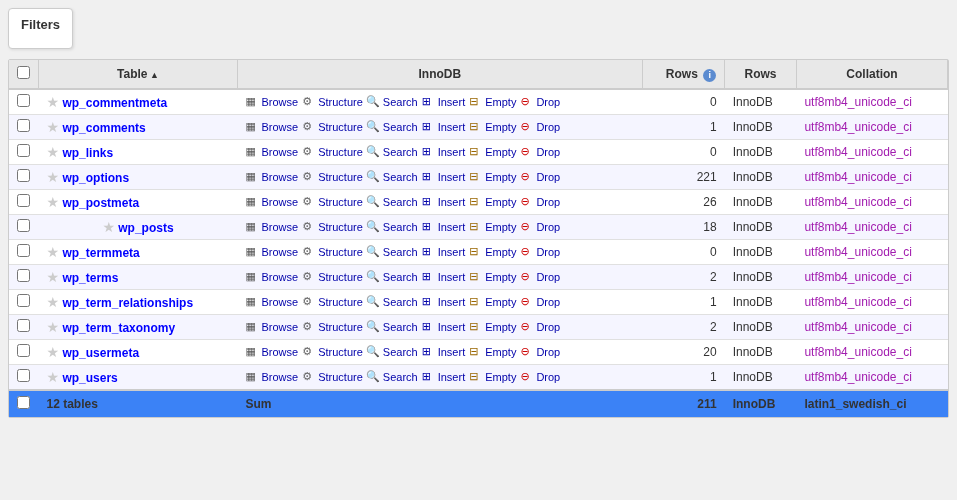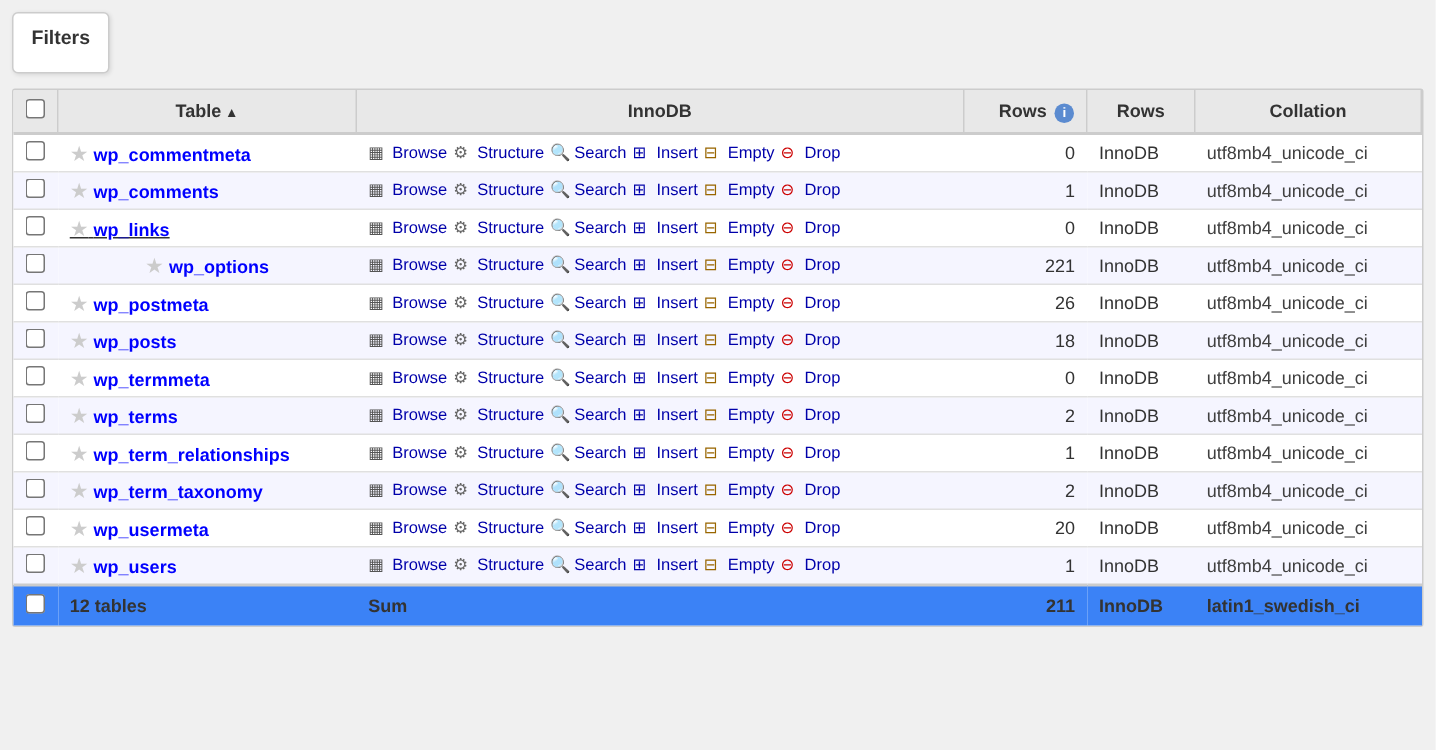--- a/index.html
+++ b/index.html
@@ -142,21 +142,21 @@
     .icon-search { color: #090; }
     .icon-insert { color: #00a; }
     .icon-empty { color: #960; }
     .icon-drop { color: #c00; }
 
     .rows-cell {
       text-align: right;
       color: #333;
     }
     .type-cell { color: #333; }
-    .collation-cell { color: #404040; }
+    .collation-cell { color: #a21caf; }
     .col-rows {
       text-align: right;
       margin-top: 16px;
     }
     .info-icon {
       display: inline-block;
       width: 13px;
       height: 13px;
       background: #5b8bd0;
       border-radius: 50%;
@@ -285,21 +285,21 @@
                   <span>Drop</span>
                 </a>
               </div>
             </td>
             <td class="rows-cell">1</td>
             <td class="type-cell">InnoDB</td>
             <td class="collation-cell">utf8mb4_unicode_ci</td>
           </tr>
           <tr>
             <td class="checkbox-cell"><input type="checkbox" style=""></td>
-            <td style="white-space: nowrap; text-decoration: underline;"><span class="star-icon">★</span> <a class="table-name" href="#">wp_links</a></td>
+            <td style="white-space: nowrap;"><span class="star-icon">★</span> <a class="table-name" href="#">wp_links</a></td>
             <td>
               <div class="actions-cell">
                 <a class="action-item" href="#">
                   <span class="action-icon icon-browse">▦</span>
                   <span>Browse</span>
                 </a>
                 <span> </span>
                 <a class="action-item" href="#">
                   <span class="action-icon icon-structure">⚙</span>
                   <span>Structure</span>
@@ -325,21 +325,21 @@
                   <span>Drop</span>
                 </a>
               </div>
             </td>
             <td class="rows-cell">0</td>
             <td class="type-cell">InnoDB</td>
             <td class="collation-cell">utf8mb4_unicode_ci</td>
           </tr>
           <tr>
             <td class="checkbox-cell"><input type="checkbox" style=""></td>
-            <td style="white-space: nowrap; text-align: center;"><span class="star-icon">★</span> <a class="table-name" href="#">wp_options</a></td>
+            <td style="white-space: nowrap;"><span class="star-icon">★</span> <a class="table-name" href="#">wp_options</a></td>
             <td>
               <div class="actions-cell">
                 <a class="action-item" href="#">
                   <span class="action-icon icon-browse">▦</span>
                   <span>Browse</span>
                 </a>
                 <span> </span>
                 <a class="action-item" href="#">
                   <span class="action-icon icon-structure">⚙</span>
                   <span>Structure</span>
@@ -405,21 +405,21 @@
                   <span>Drop</span>
                 </a>
               </div>
             </td>
             <td class="rows-cell">26</td>
             <td class="type-cell">InnoDB</td>
             <td class="collation-cell">utf8mb4_unicode_ci</td>
           </tr>
           <tr>
             <td class="checkbox-cell"><input type="checkbox" style=""></td>
-            <td style="white-space: nowrap;"><span class="star-icon">★</span> <a class="table-name" href="#">wp_posts</a></td>
+            <td style="white-space: nowrap; text-align: center;"><span class="star-icon">★</span> <a class="table-name" href="#">wp_posts</a></td>
             <td>
               <div class="actions-cell">
                 <a class="action-item" href="#">
                   <span class="action-icon icon-browse">▦</span>
                   <span>Browse</span>
                 </a>
                 <span> </span>
                 <a class="action-item" href="#">
                   <span class="action-icon icon-structure">⚙</span>
                   <span>Structure</span>

